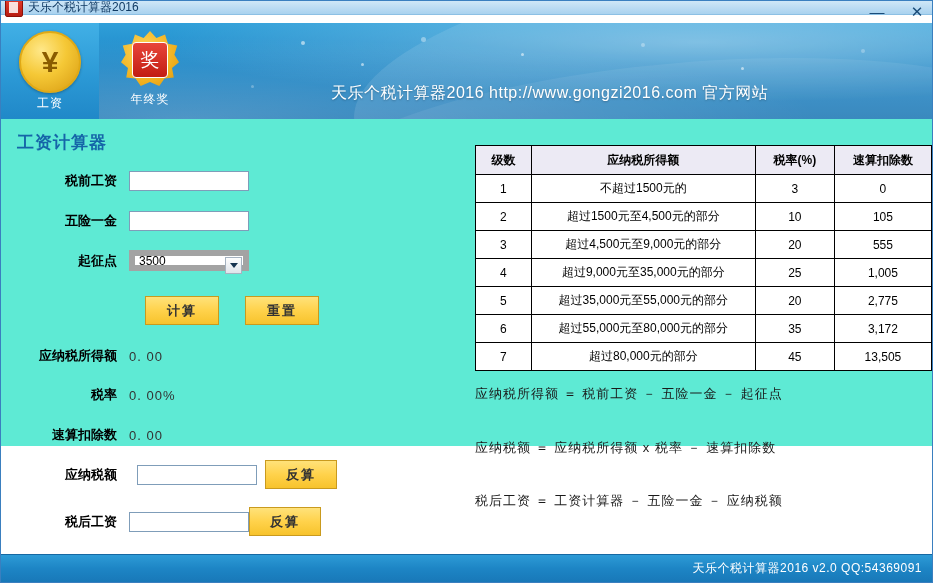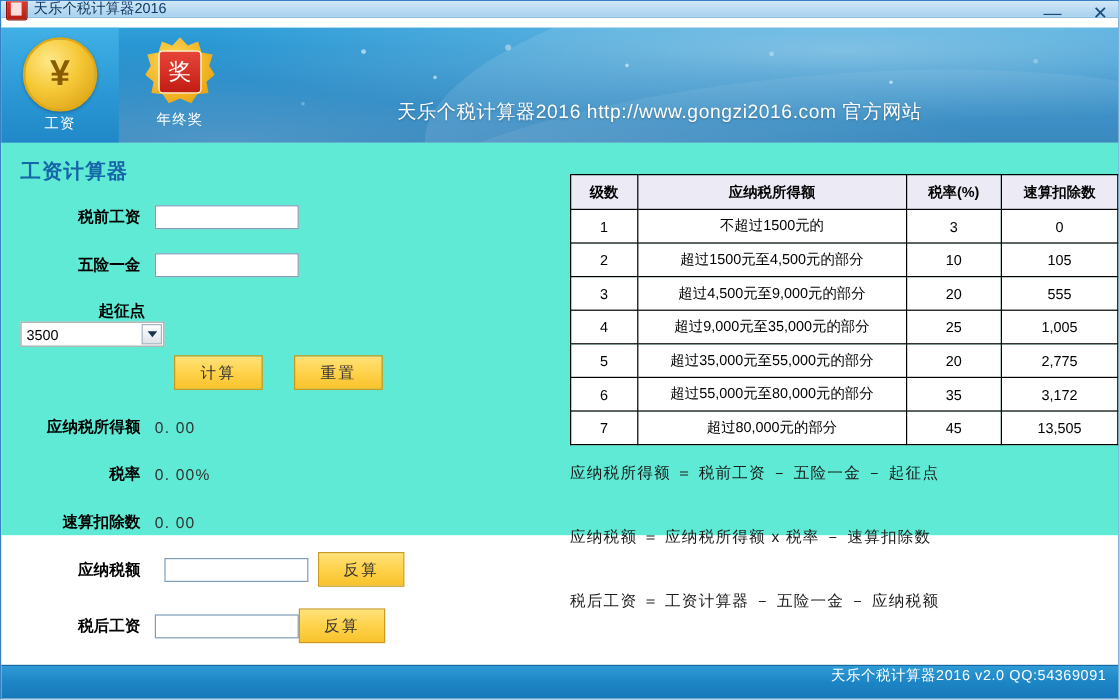--- a/index.html
+++ b/index.html
@@ -223,21 +223,21 @@
     background: #ffffff;
     font-size: 12px;
     padding: 1px 3px;
     box-sizing: border-box;
     font-family: "Liberation Sans", sans-serif;
     outline: none;
   }
   .combo {
     width: 120px;
     height: 21px;
-    border: 1px solid #a3a3a3;
+    border: 6px solid #a3a3a3;
     background: #ffffff;
     box-sizing: border-box;
     display: flex;
     align-items: center;
     position: relative;
     font-size: 12px;
     color: #000;
     padding-left: 4px;
     cursor: pointer;
   }
@@ -264,21 +264,21 @@
     letter-spacing: 1px;
   }
 
   .btn {
     height: 29px;
     min-width: 72px;
     border: 1px solid #c99a1e;
     background: linear-gradient(to bottom, #ffe27a 0%, #ffd24b 50%, #f7c32c 100%);
     color: #333;
     font-size: 13px;
-    font-weight: normal;
+    font-weight: bold;
     cursor: pointer;
     font-family: "Liberation Sans", sans-serif;
     box-sizing: border-box;
     letter-spacing: 2px;
   }
   .btn-wide {
     width: 74px;
   }
 
   
@@ -319,20 +319,21 @@
 
   
   .statusbar {
     position: absolute;
     left: 0; bottom: 0;
     width: 931px;
     height: 28px;
     background: linear-gradient(to bottom, #2d9bd6 0%, #1d85c5 50%, #1878b8 100%);
     border-top: 1px solid #1668a2;
     display: flex;
+    align-items: center;
     justify-content: flex-end;
     box-sizing: border-box;
     padding-right: 10px;
     margin-top: 28px;
   }
   .statusbar .status-text {
     color: #ffffff;
     font-size: 12px;
     letter-spacing: 0.5px;
   }
@@ -387,21 +388,21 @@
     <div class="form-row" style="left:16px; top:52px;">
       <div class="form-label">税前工资</div>
       <input class="txt-input" type="text" value="" style="">
     </div>
 
     <div class="form-row" style="left:16px; top:92px;">
       <div class="form-label">五险一金</div>
       <input class="txt-input" type="text" value="" style="">
     </div>
 
-    <div class="form-row" style="left:16px; top:131px;flex-direction:column;">
+    <div class="form-row" style="left:16px; top:131px;">
       <div class="form-label">起征点</div>
       <div class="combo">
         <span>3500</span>
         <span class="arrow-box"></span>
       </div>
     </div>
 
     <div class="form-row" style="left:144px; top:177px; gap:26px;">
       <button class="btn btn-wide">计算</button>
       <button class="btn btn-wide">重置</button>

